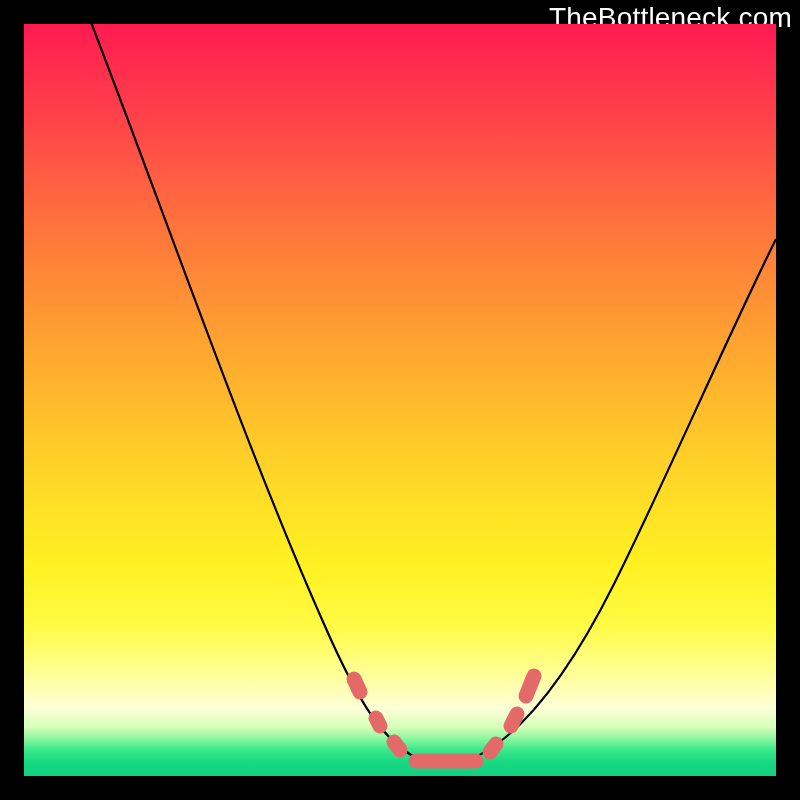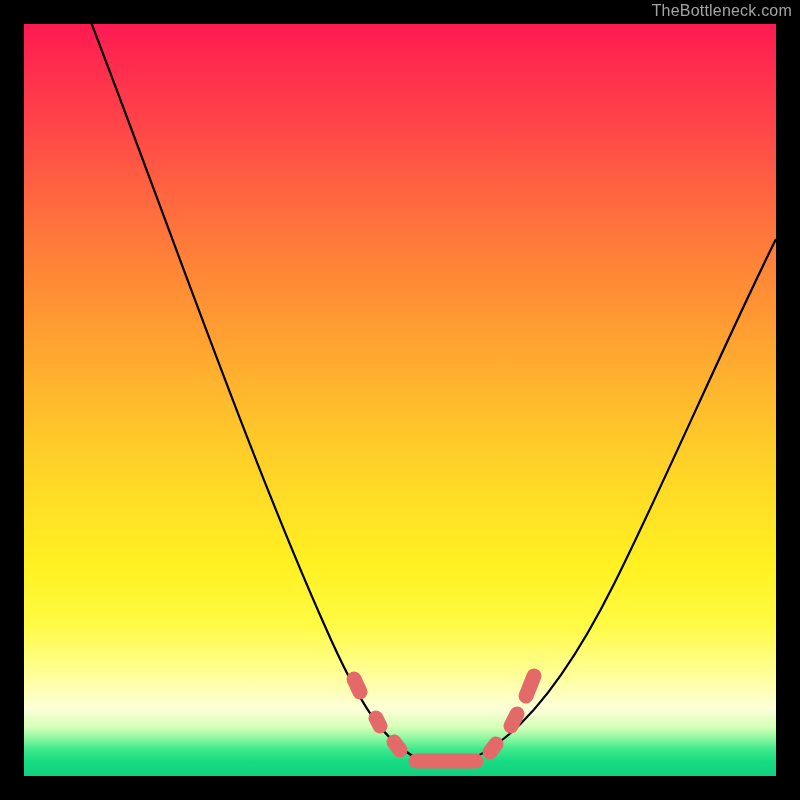--- a/index.html
+++ b/index.html
@@ -43,22 +43,22 @@
       #8cf7a0 95%,
       #3de88b 96.5%,
       #18db82 98%,
       #0fd07e 100%
     );
   }
   .watermark {
     position: absolute;
     top: 2px;
     right: 8px;
-    color: #a3a3a3;
-    font-size: 16px;
+    color: #ffffff;
+    font-size: 28px;
     letter-spacing: 0.2px;
     user-select: none;
   }
   svg.curves {
     position: absolute;
     top: 0;
     left: 0;
     width: 752px;
     height: 752px;
     overflow: visible;

